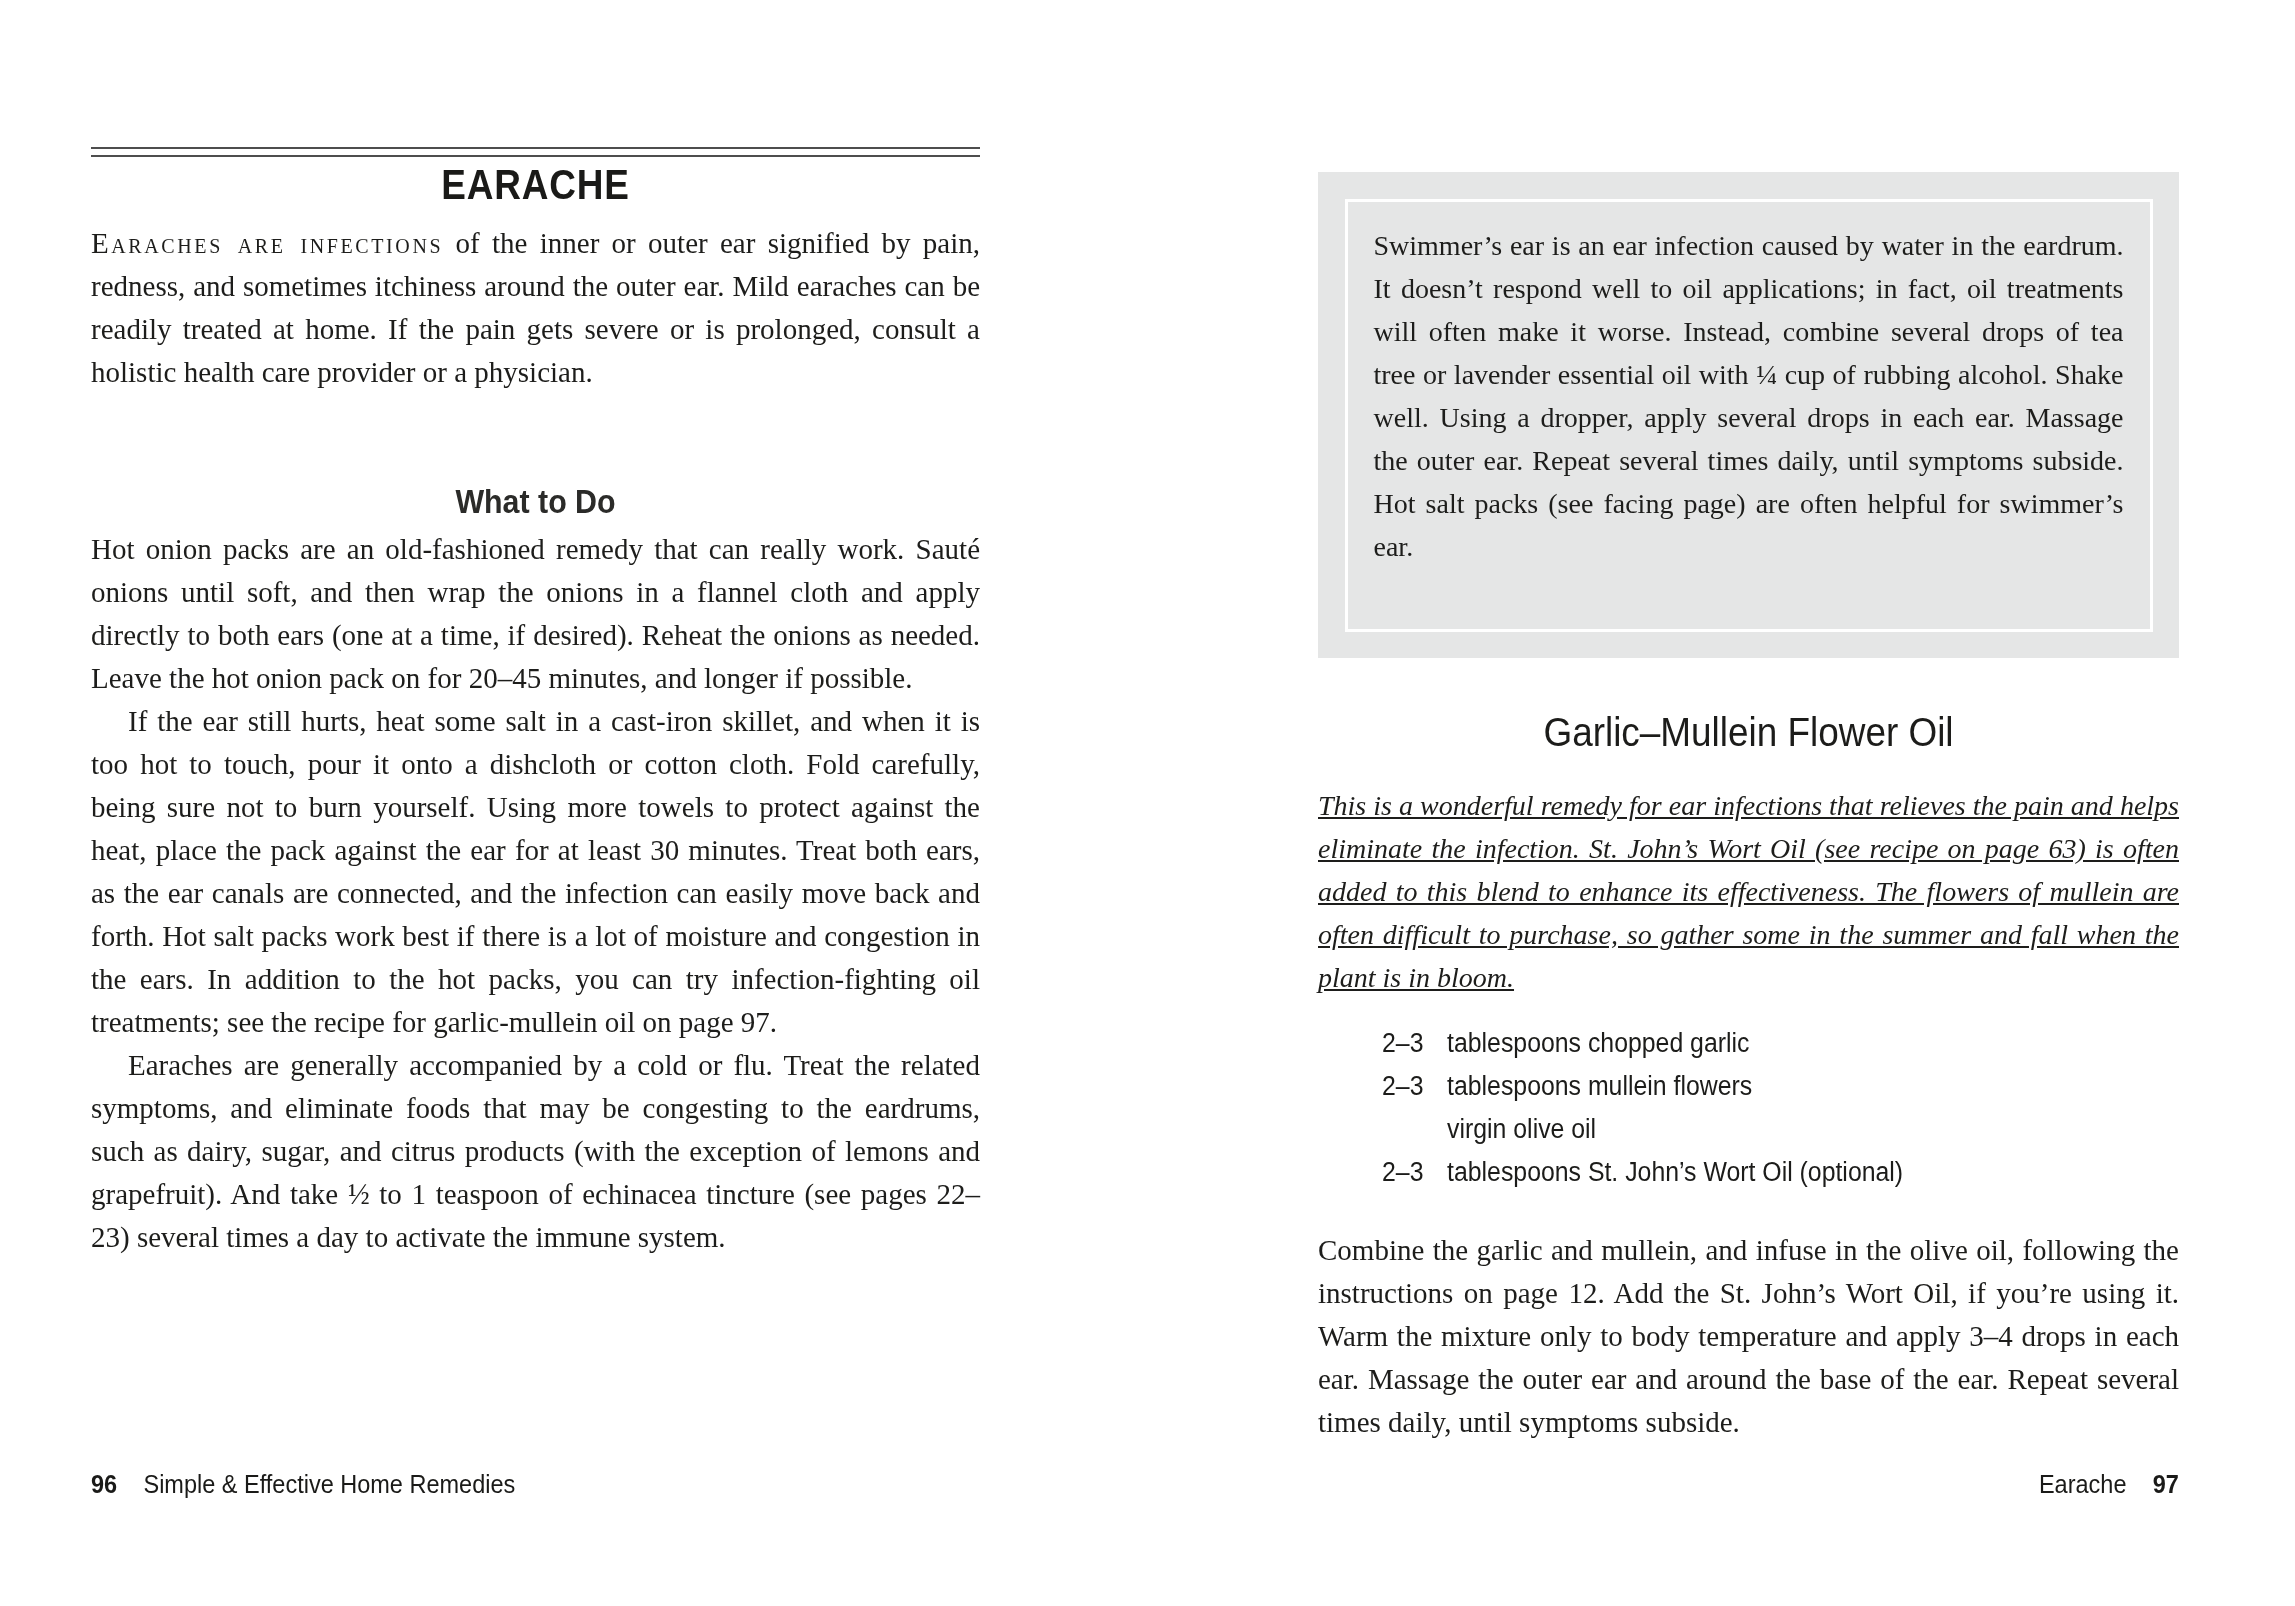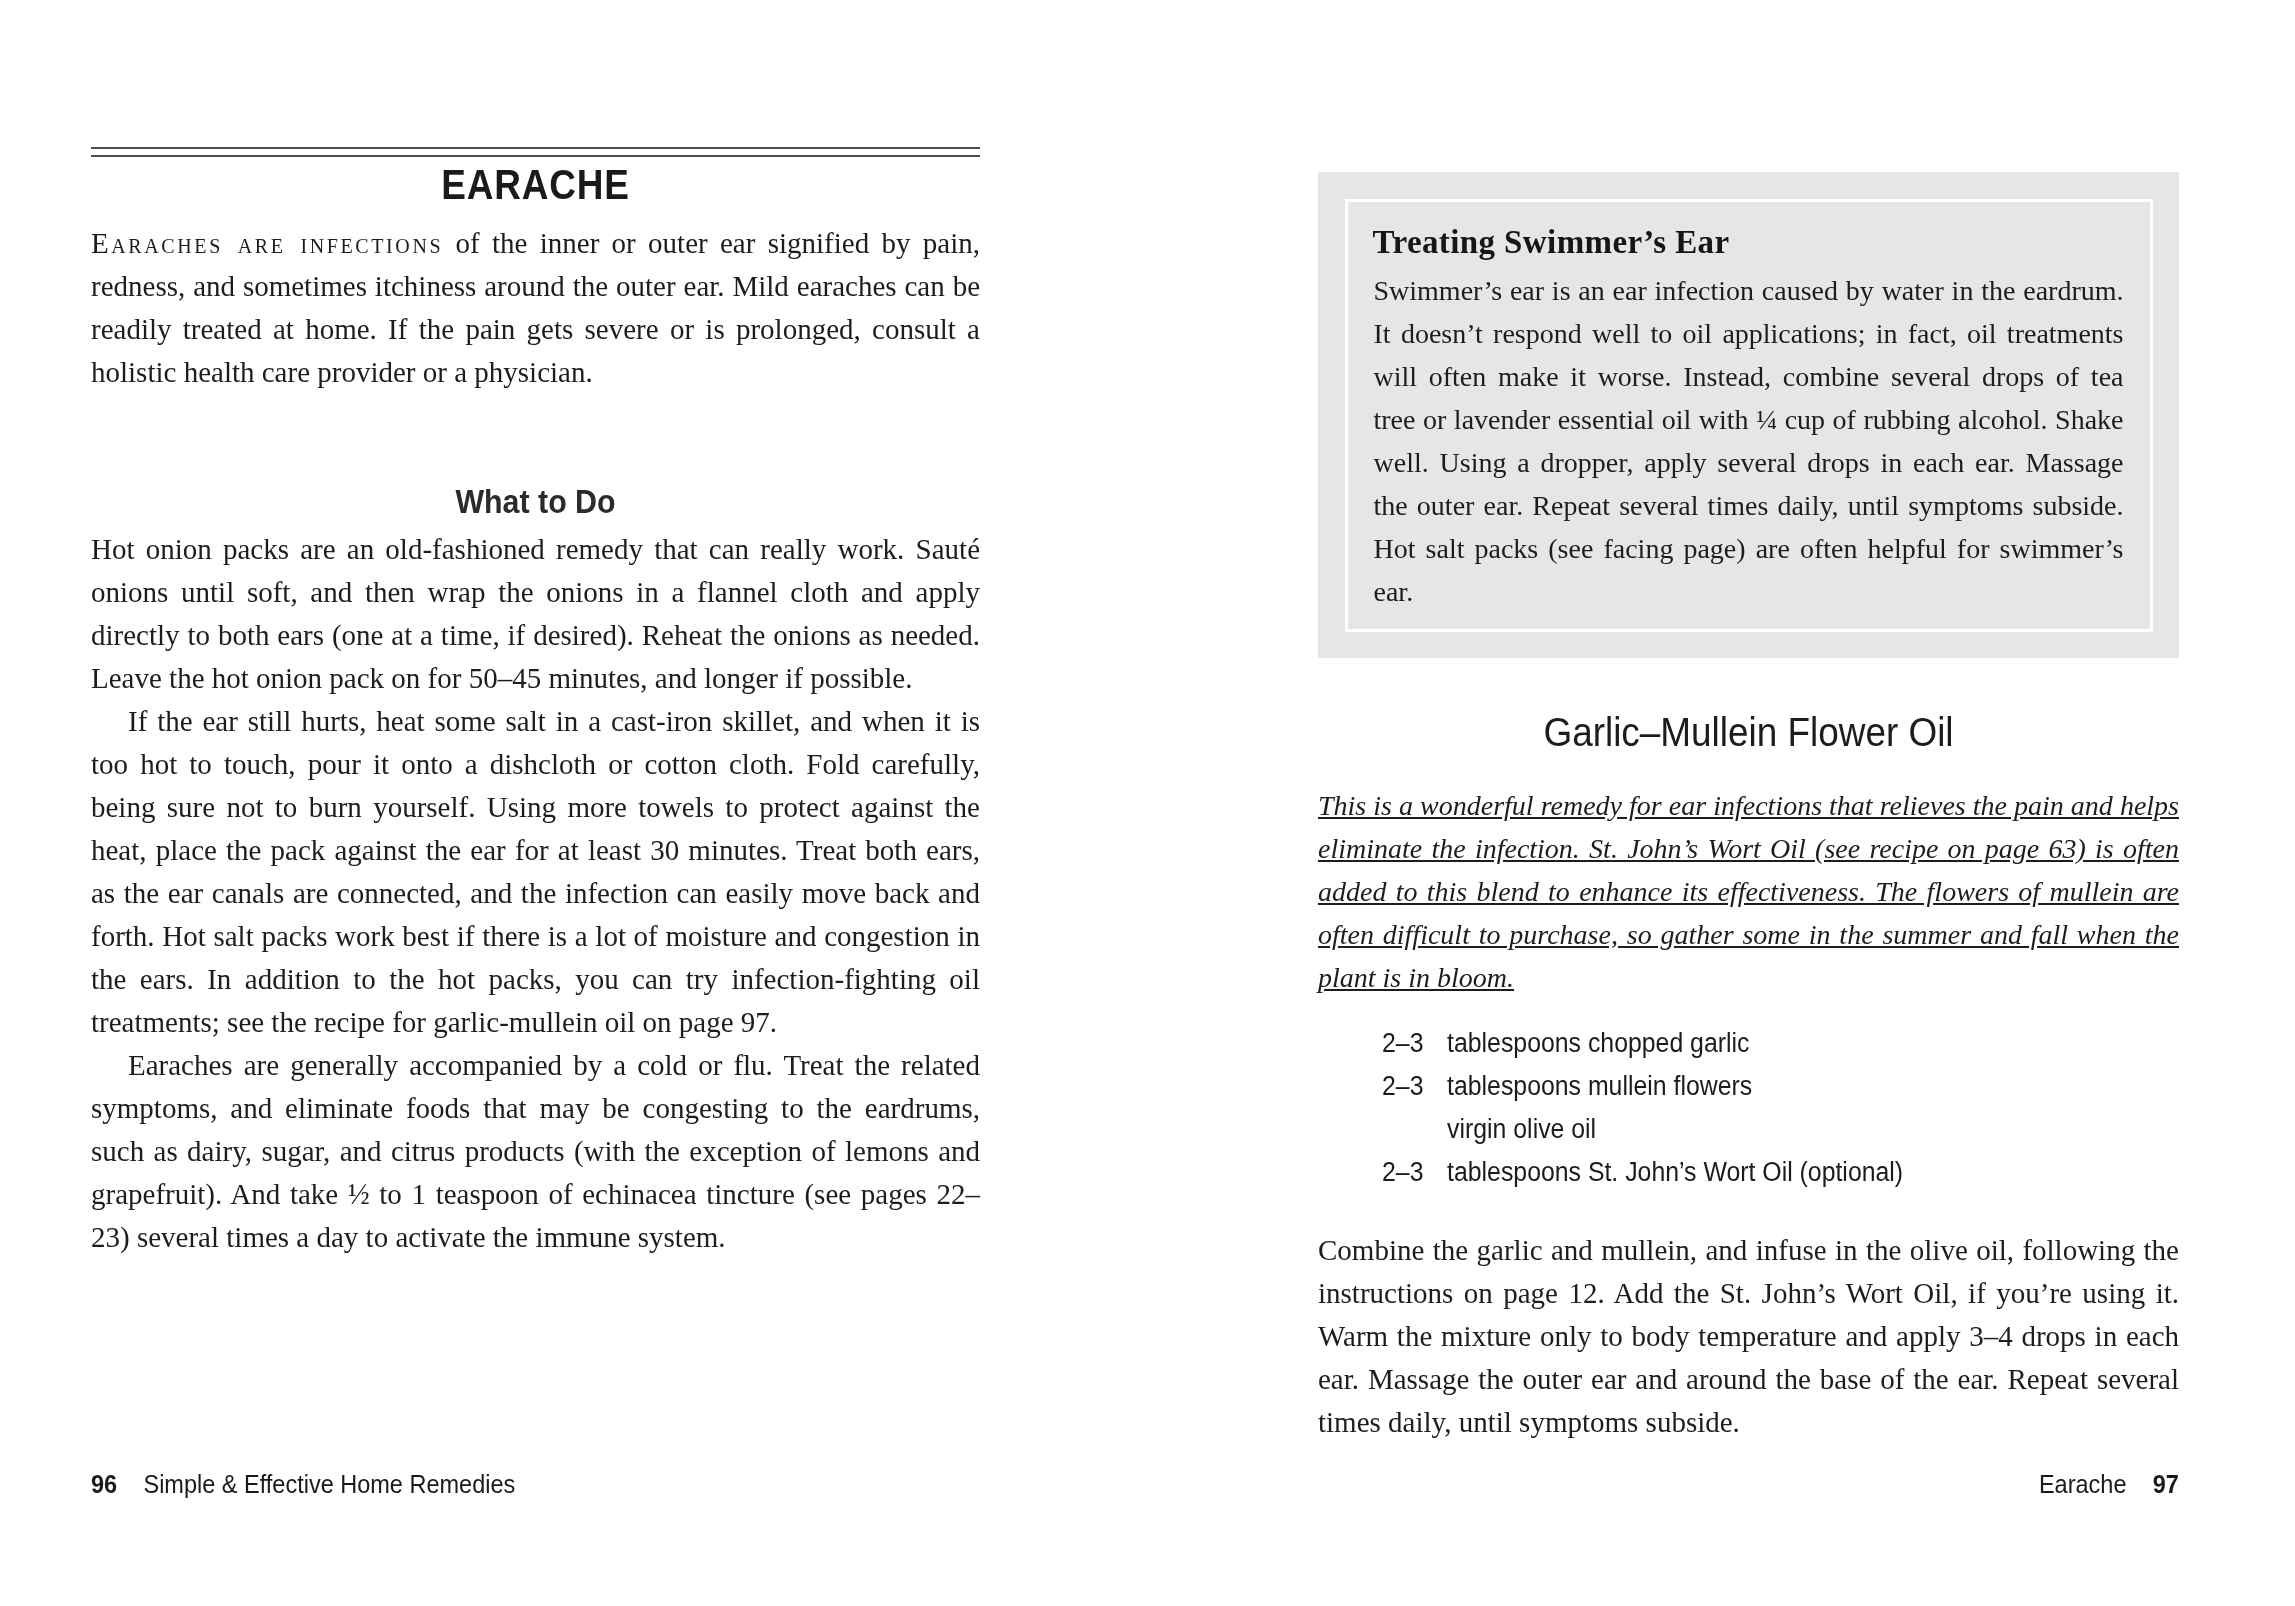--- a/index.html
+++ b/index.html
@@ -119,33 +119,32 @@
 <main>
 
   <section class="page page-left">
     <div class="double-rule"></div>
     <h1 class="chapter-title">EARACHE</h1>
     <p class="intro">
       <span class="lead-caps">Earaches are infections</span><span> of the inner or outer ear signified by pain, redness, and sometimes itchiness around the outer ear. Mild earaches can be readily treated at home. If the pain gets severe or is prolonged, consult a holistic health care provider or a physician.</span>
     </p>
     <h2 class="subheading">What to Do</h2>
     <div class="body-copy">
-      <p class="para">Hot onion packs are an old-fashioned remedy that can really work. Sauté onions until soft, and then wrap the onions in a flannel cloth and apply directly to both ears (one at a time, if desired). Reheat the onions as needed. Leave the hot onion pack on for 50–45 minutes, and longer if possible.</p>
+      <p class="para">Hot onion packs are an old-fashioned remedy that can really work. Sauté onions until soft, and then wrap the onions in a flannel cloth and apply directly to both ears (one at a time, if desired). Reheat the onions as needed. Leave the hot onion pack on for 20–45 minutes, and longer if possible.</p>
       <p class="para indent">If the ear still hurts, heat some salt in a cast-iron skillet, and when it is too hot to touch, pour it onto a dishcloth or cotton cloth. Fold carefully, being sure not to burn yourself. Using more towels to protect against the heat, place the pack against the ear for at least 30 minutes. Treat both ears, as the ear canals are connected, and the infection can easily move back and forth. Hot salt packs work best if there is a lot of moisture and congestion in the ears. In addition to the hot packs, you can try infection-fighting oil treatments; see the recipe for garlic-mullein oil on page 97.</p>
       <p class="para indent">Earaches are generally accompanied by a cold or flu. Treat the related symptoms, and eliminate foods that may be congesting to the eardrums, such as dairy, sugar, and citrus products (with the exception of lemons and grapefruit). And take ½ to 1 teaspoon of echinacea tincture (see pages 22–23) several times a day to activate the immune system.</p>
     </div>
     <footer class="folio folio-left">
       <span class="folio-num">96</span><span class="folio-title">Simple &amp; Effective Home Remedies</span>
     </footer>
   </section>
 
   <section class="page page-right">
     <aside class="sidebar">
       <div class="sidebar-inner">
-        <h3 class="sidebar-title">Treating Swimmer’s Ear</h3>
         <p class="sidebar-body">Swimmer’s ear is an ear infection caused by water in the eardrum. It doesn’t respond well to oil applications; in fact, oil treatments will often make it worse. Instead, combine several drops of tea tree or lavender essential oil with ¼ cup of rubbing alcohol. Shake well. Using a dropper, apply several drops in each ear. Massage the outer ear. Repeat several times daily, until symptoms subside. Hot salt packs (see facing page) are often helpful for swimmer’s ear.</p>
       </div>
     </aside>
 
     <h2 class="recipe-title">Garlic–Mullein Flower Oil</h2>
     <p class="recipe-intro">This is a wonderful remedy for ear infections that relieves the pain and helps eliminate the infection. St. John’s Wort Oil (see recipe on page 63) is often added to this blend to enhance its effectiveness. The flowers of mullein are often difficult to purchase, so gather some in the summer and fall when the plant is in bloom.</p>
 
     <div class="ingredients">
       <div class="ing-row">
         <span class="ing-qty">2–3</span>

